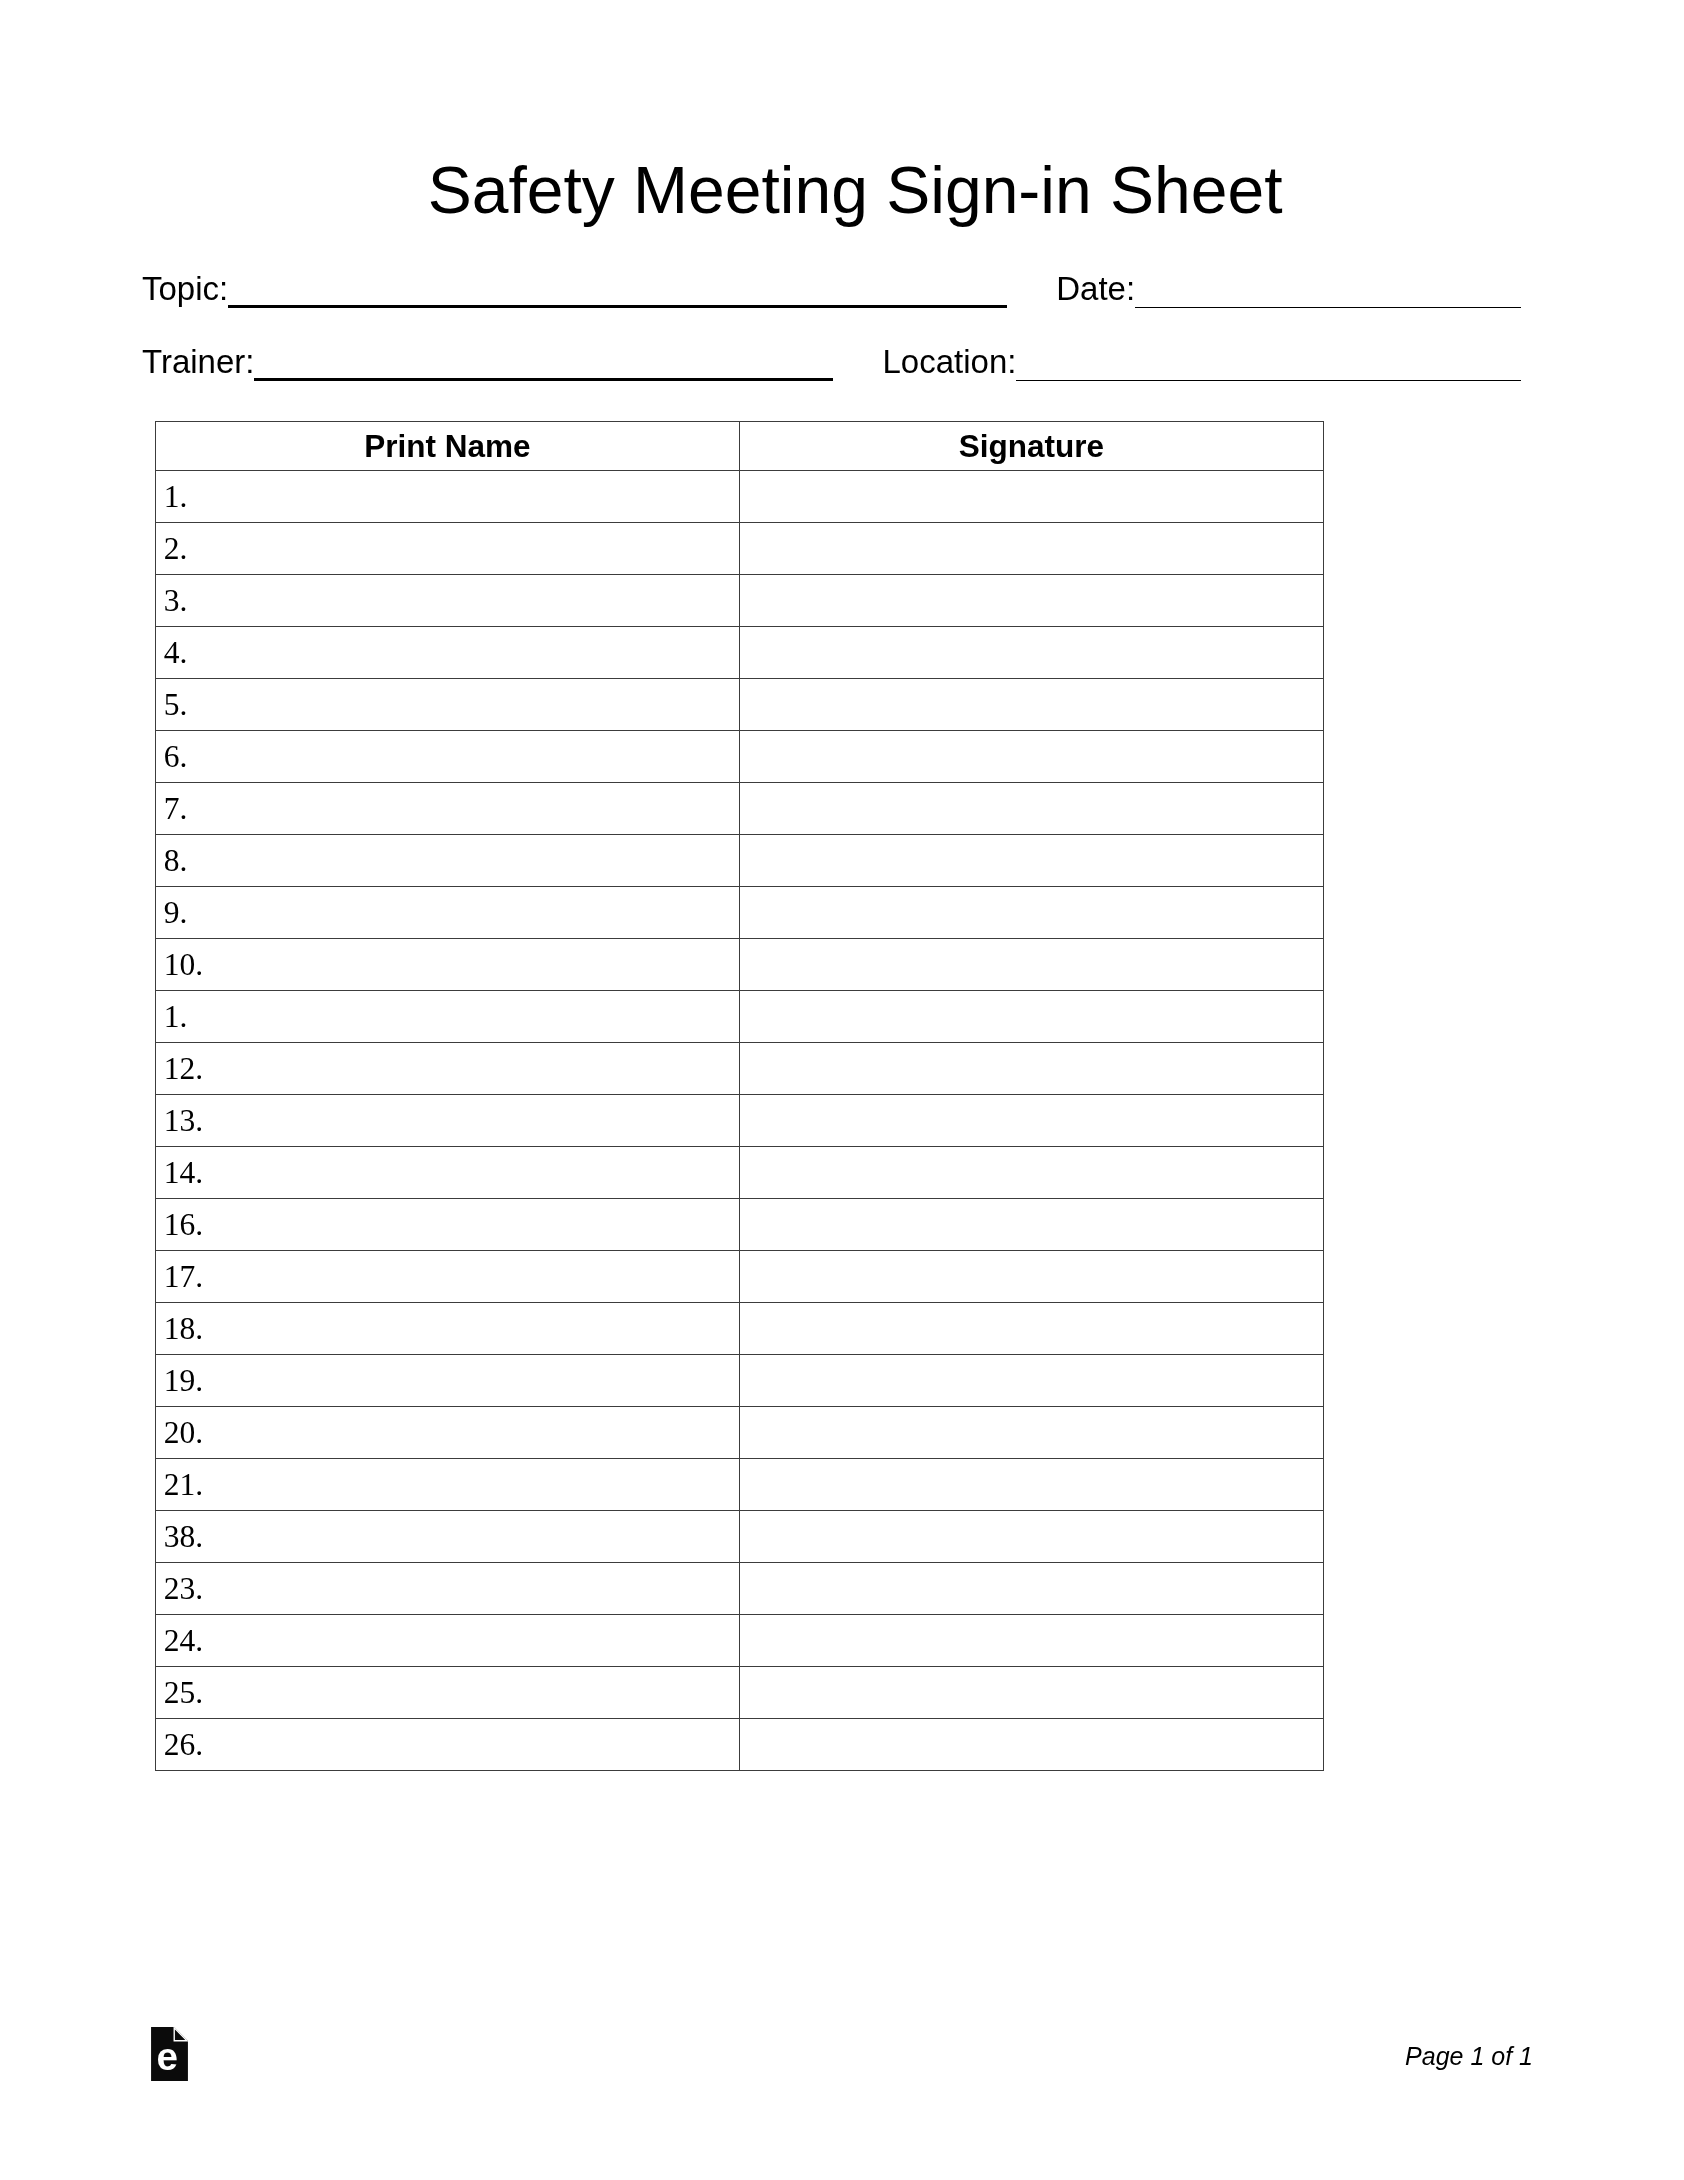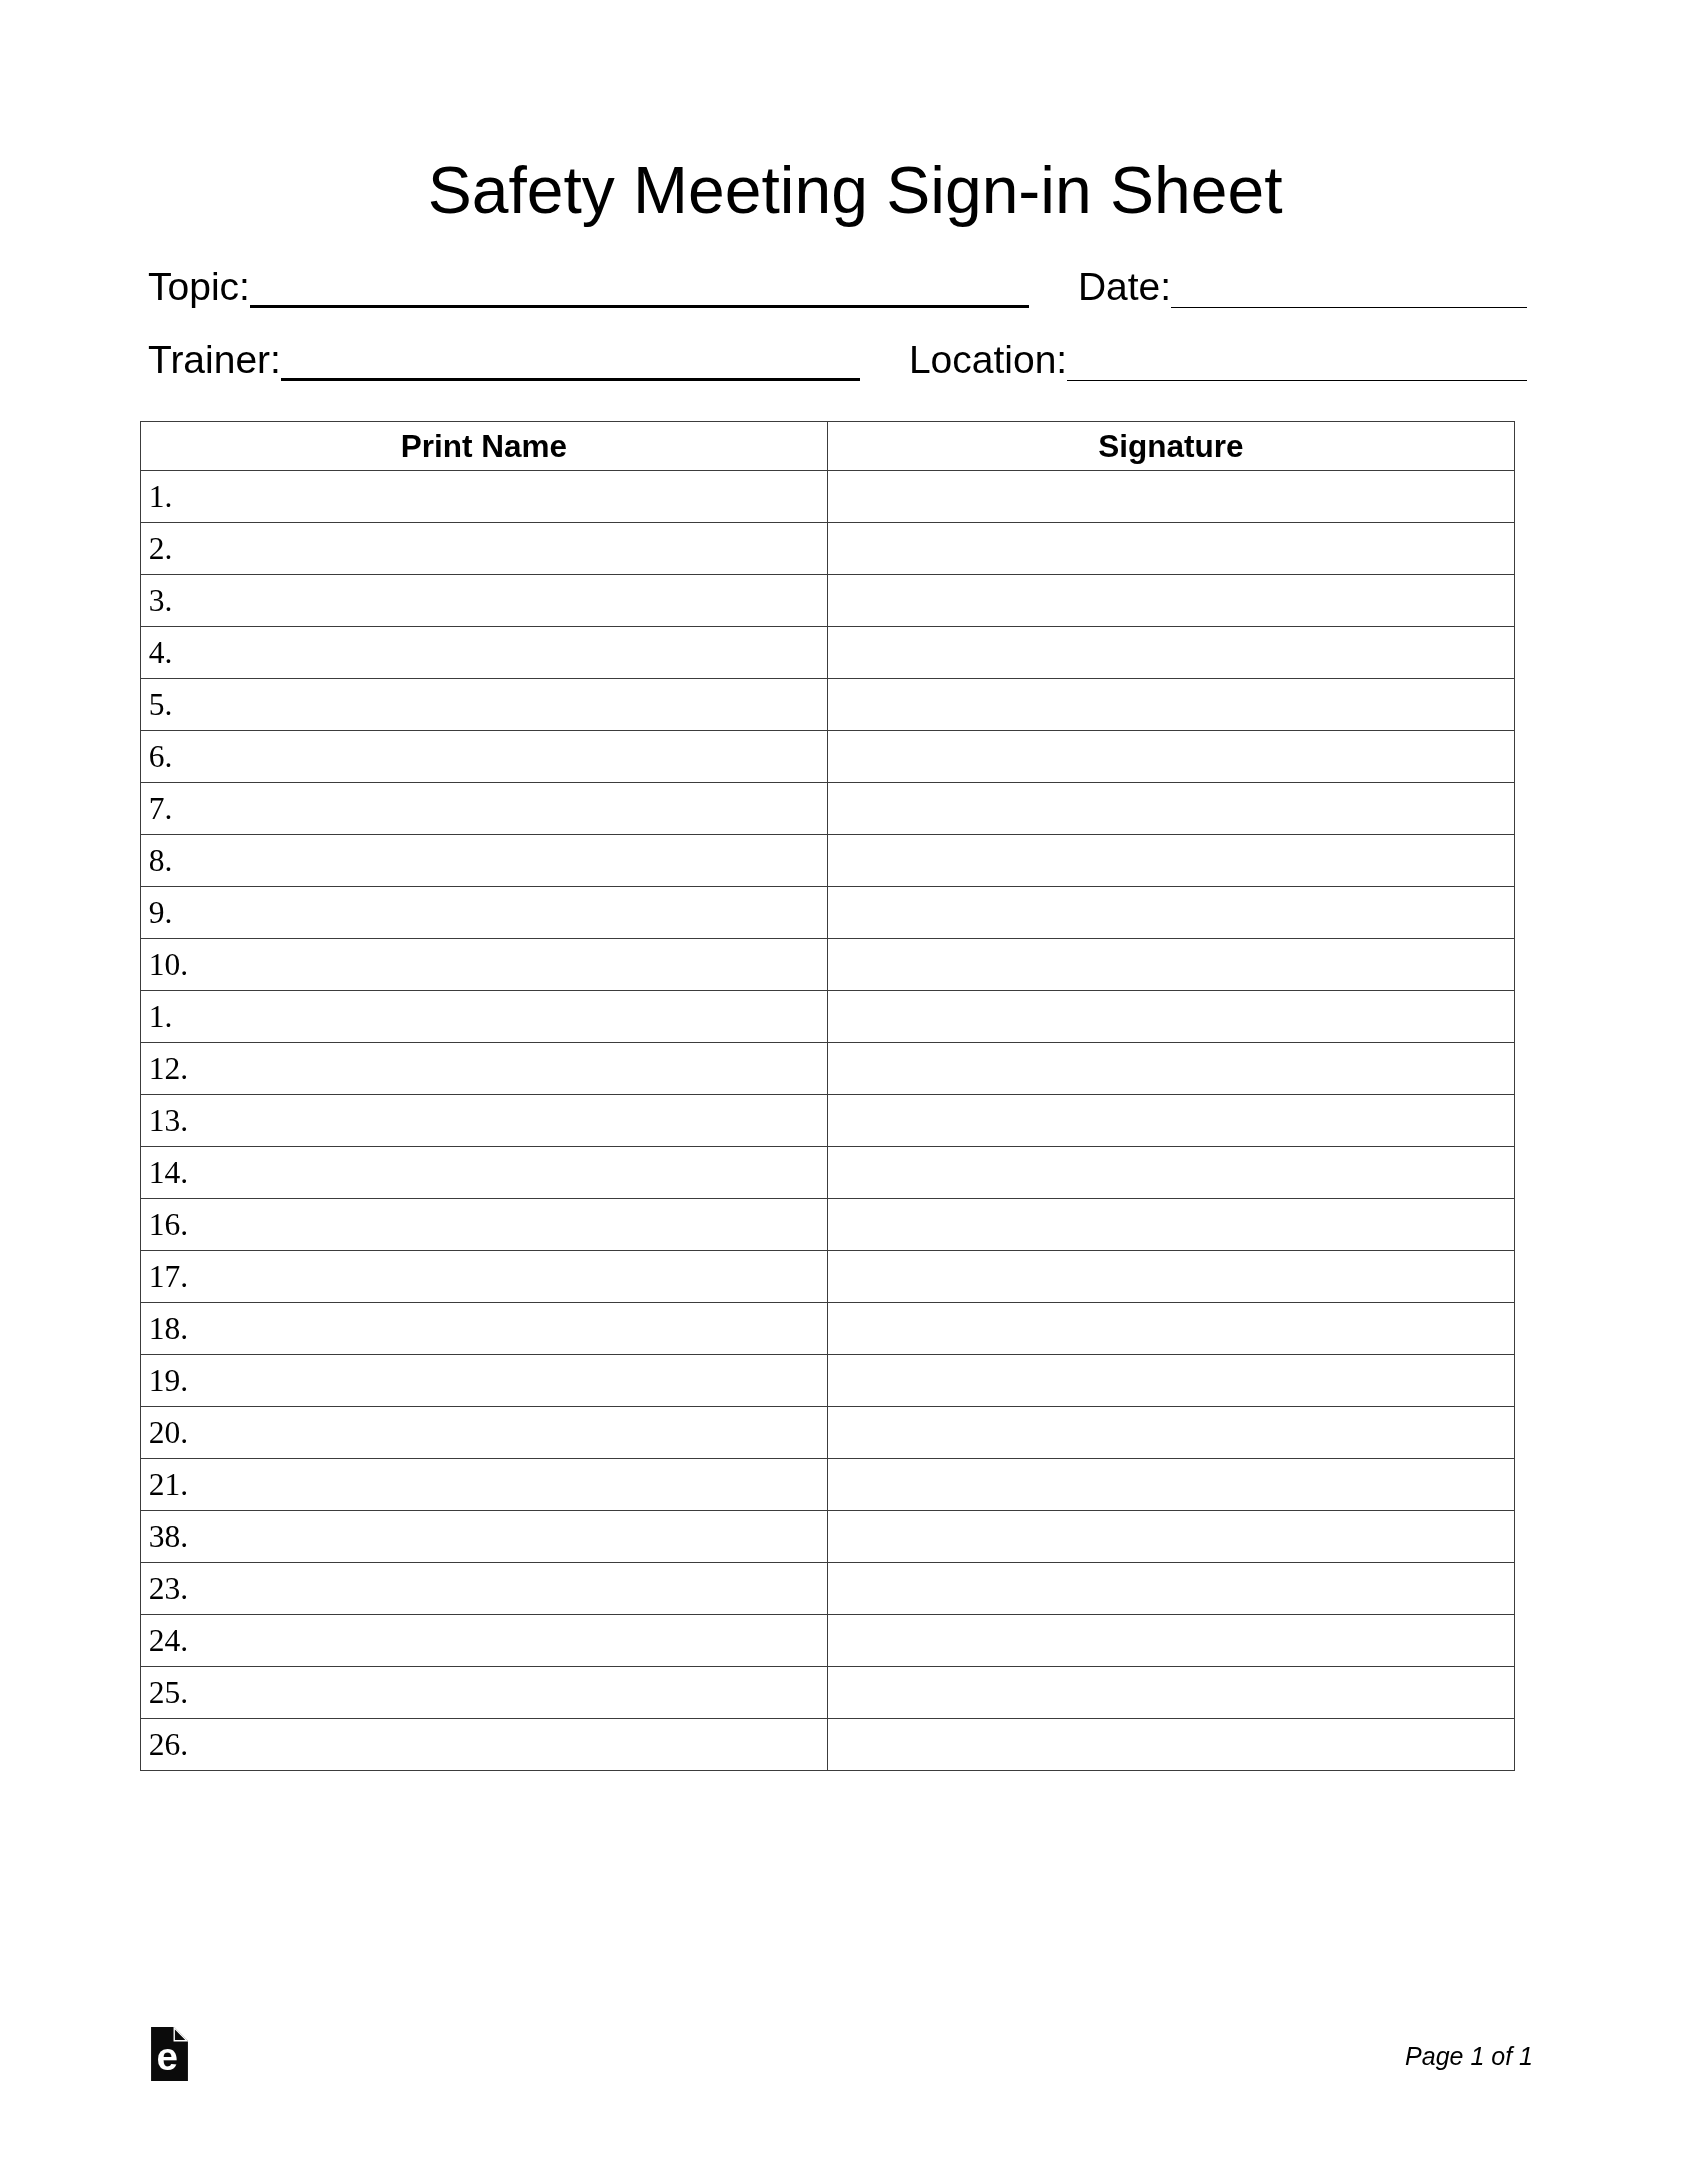--- a/index.html
+++ b/index.html
@@ -15,41 +15,41 @@
     font-family:"Liberation Sans",sans-serif;
     color:var(--ink);
     overflow:hidden;
   }
   .title{
     position:absolute;top:152px;left:25.6px;width:1659px;
     text-align:center;font-size:66px;font-weight:400;white-space:nowrap;
     letter-spacing:0;
   }
   .field-row{
-    position:absolute;left:148px;width:1379px;
-    display:flex;
-    font-size:39px;line-height:1;
+    position:absolute;left:142px;width:1379px;
+    display:flex;align-items:flex-end;
+    font-size:33px;line-height:1;
   }
   .row-topic{top:267px;height:41px;}
   .row-trainer{top:340px;height:41px;}
   .field-row .label{padding-bottom:2.6px;white-space:nowrap;}
   .fill-line{
     align-self:stretch;
     border-bottom:3.4px solid var(--ink);
     font-size:29px;
     padding:0 5.1px;
     overflow:hidden;white-space:nowrap;
   }
   .fill-line.thin{border-bottom-width:1.7px;}
   .topic-line{width:779px;}
   .trainer-line{width:579px;}
   .gap-label{margin-left:49px;}
   .flex-line{flex:1 1 auto;}
   table.sheet{
-    position:absolute;left:140px;top:421px;width:1375px;
+    position:absolute;left:155px;top:421px;width:1169px;
     border-collapse:collapse;table-layout:fixed;
   }
   .sheet th,.sheet td{border:1.7px solid var(--table-border);}
   .sheet th{
     height:49px;font-size:31.5px;font-weight:700;
     text-align:center;vertical-align:middle;
     font-family:"Liberation Sans",sans-serif;
   }
   .sheet td{height:52px;vertical-align:middle;font-size:31.5px;}
   .sheet td.num-cell{

